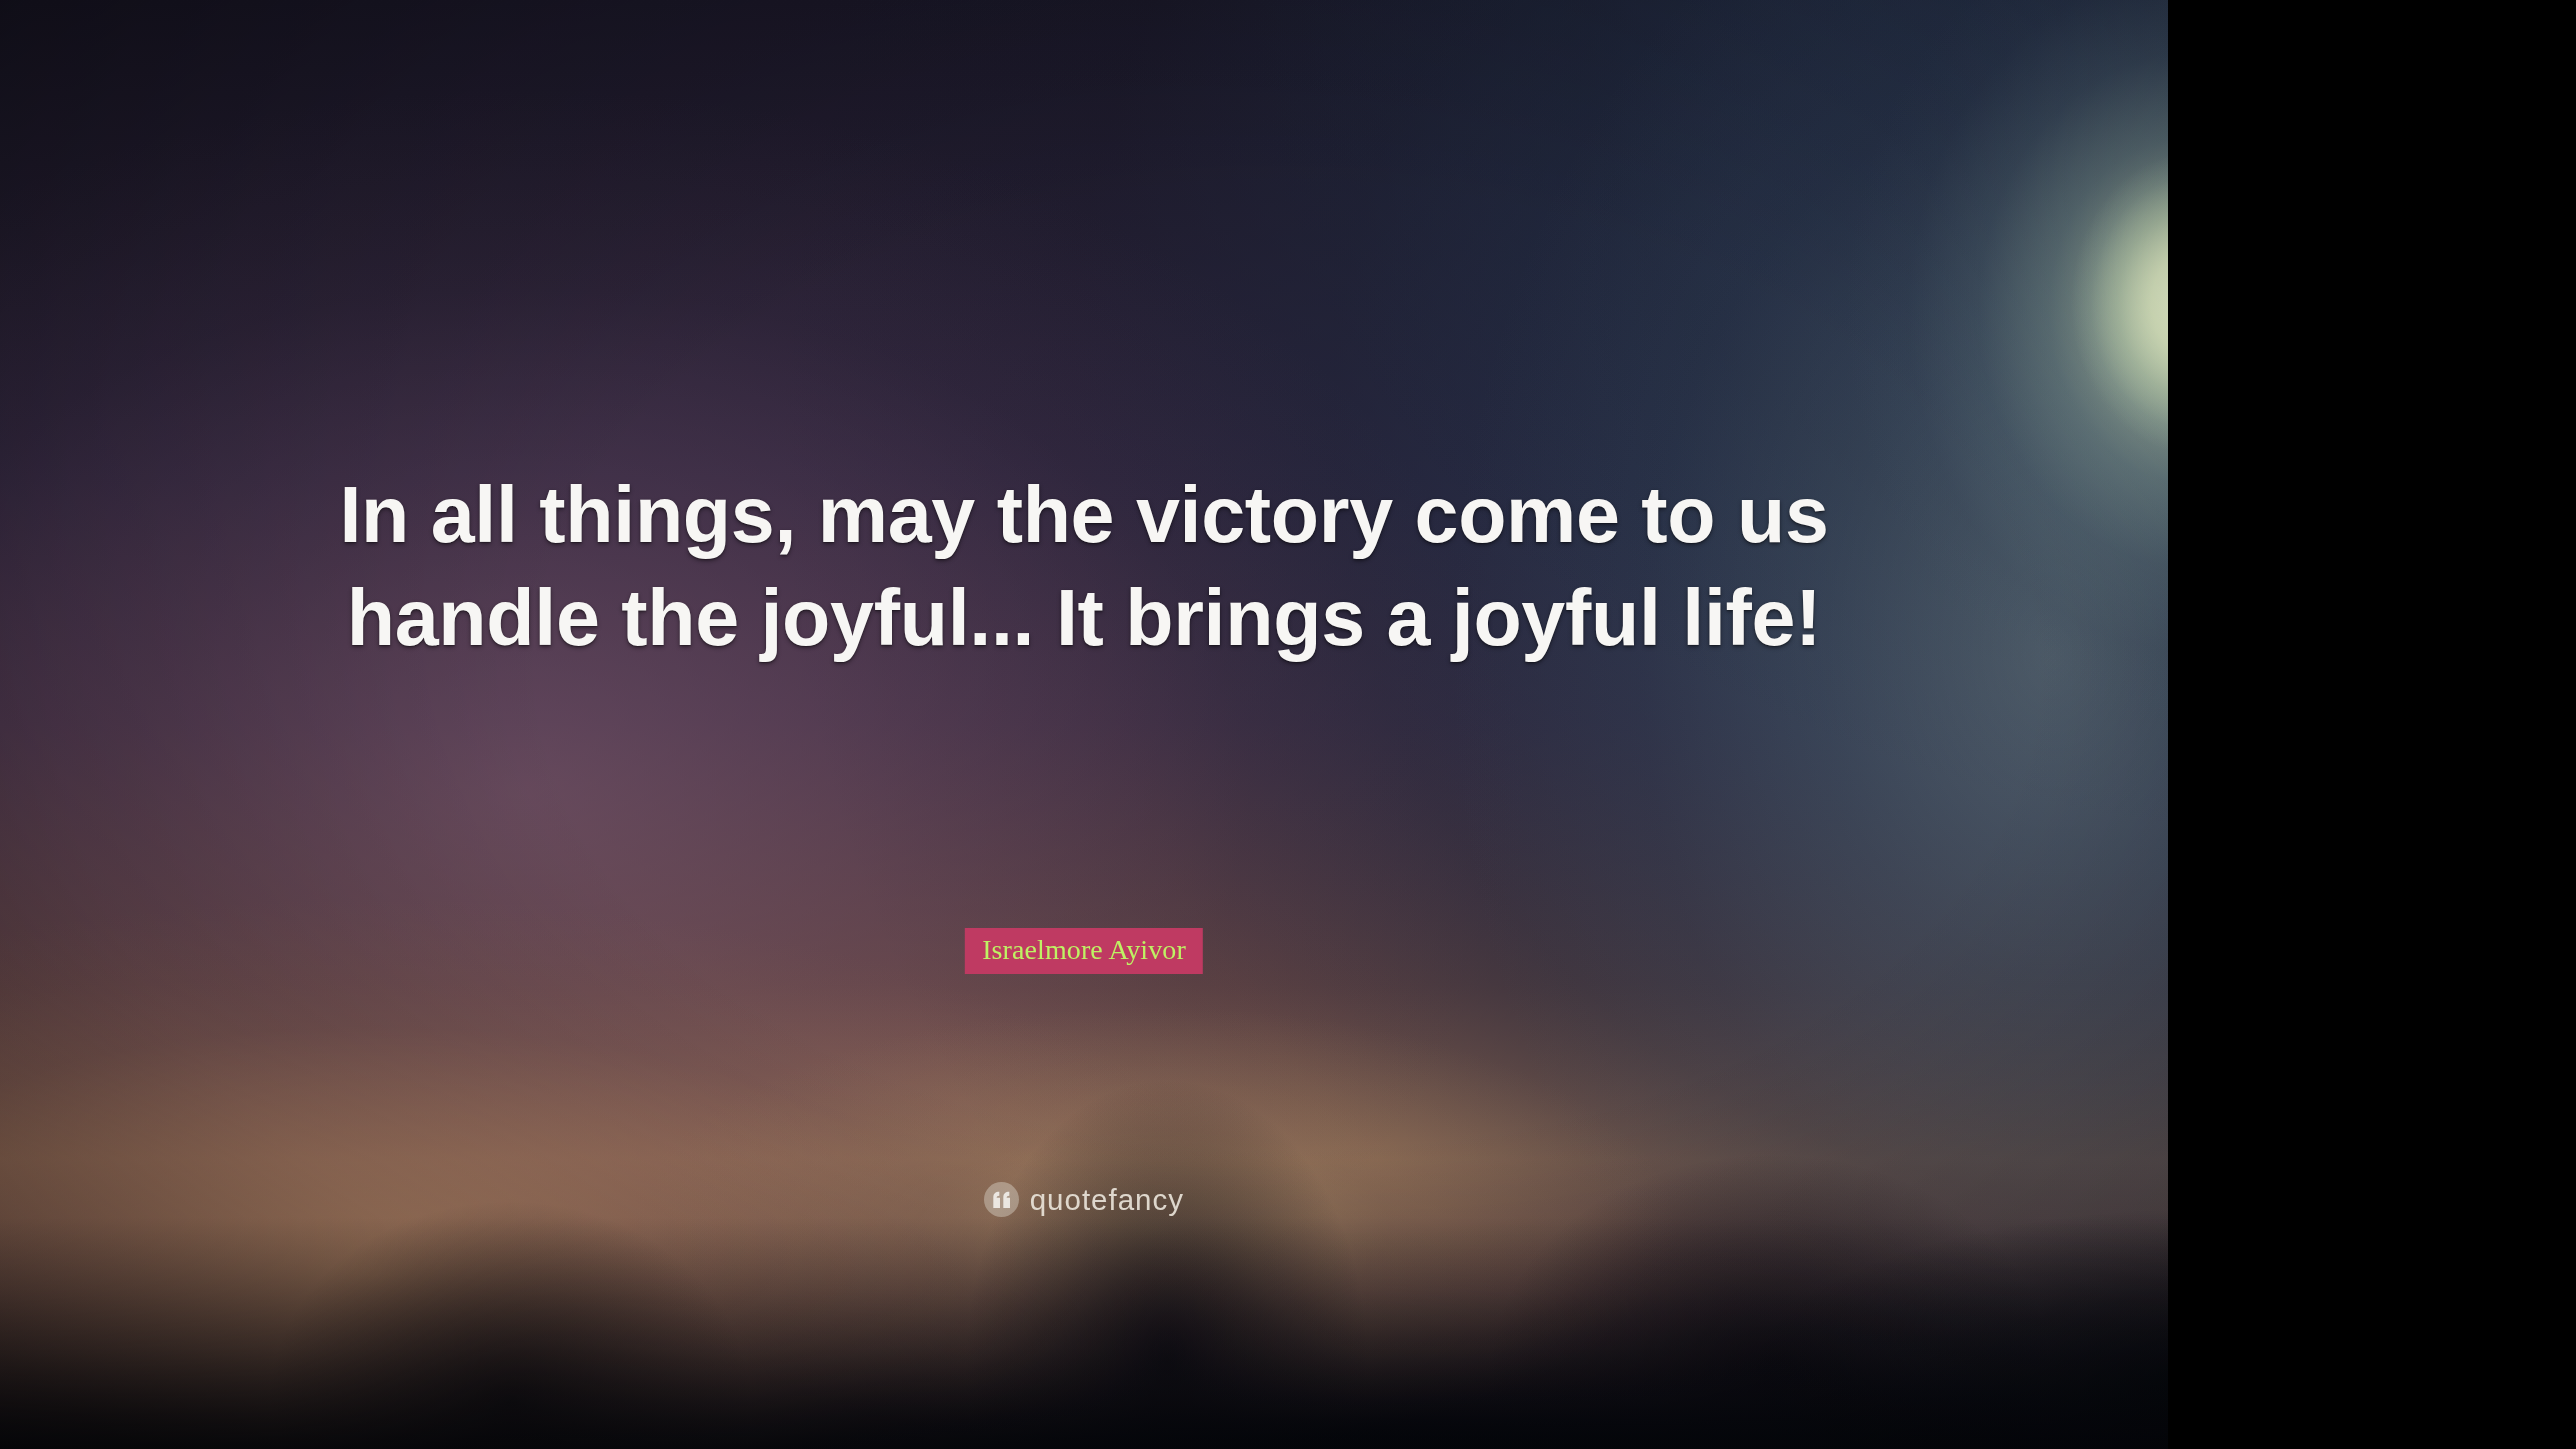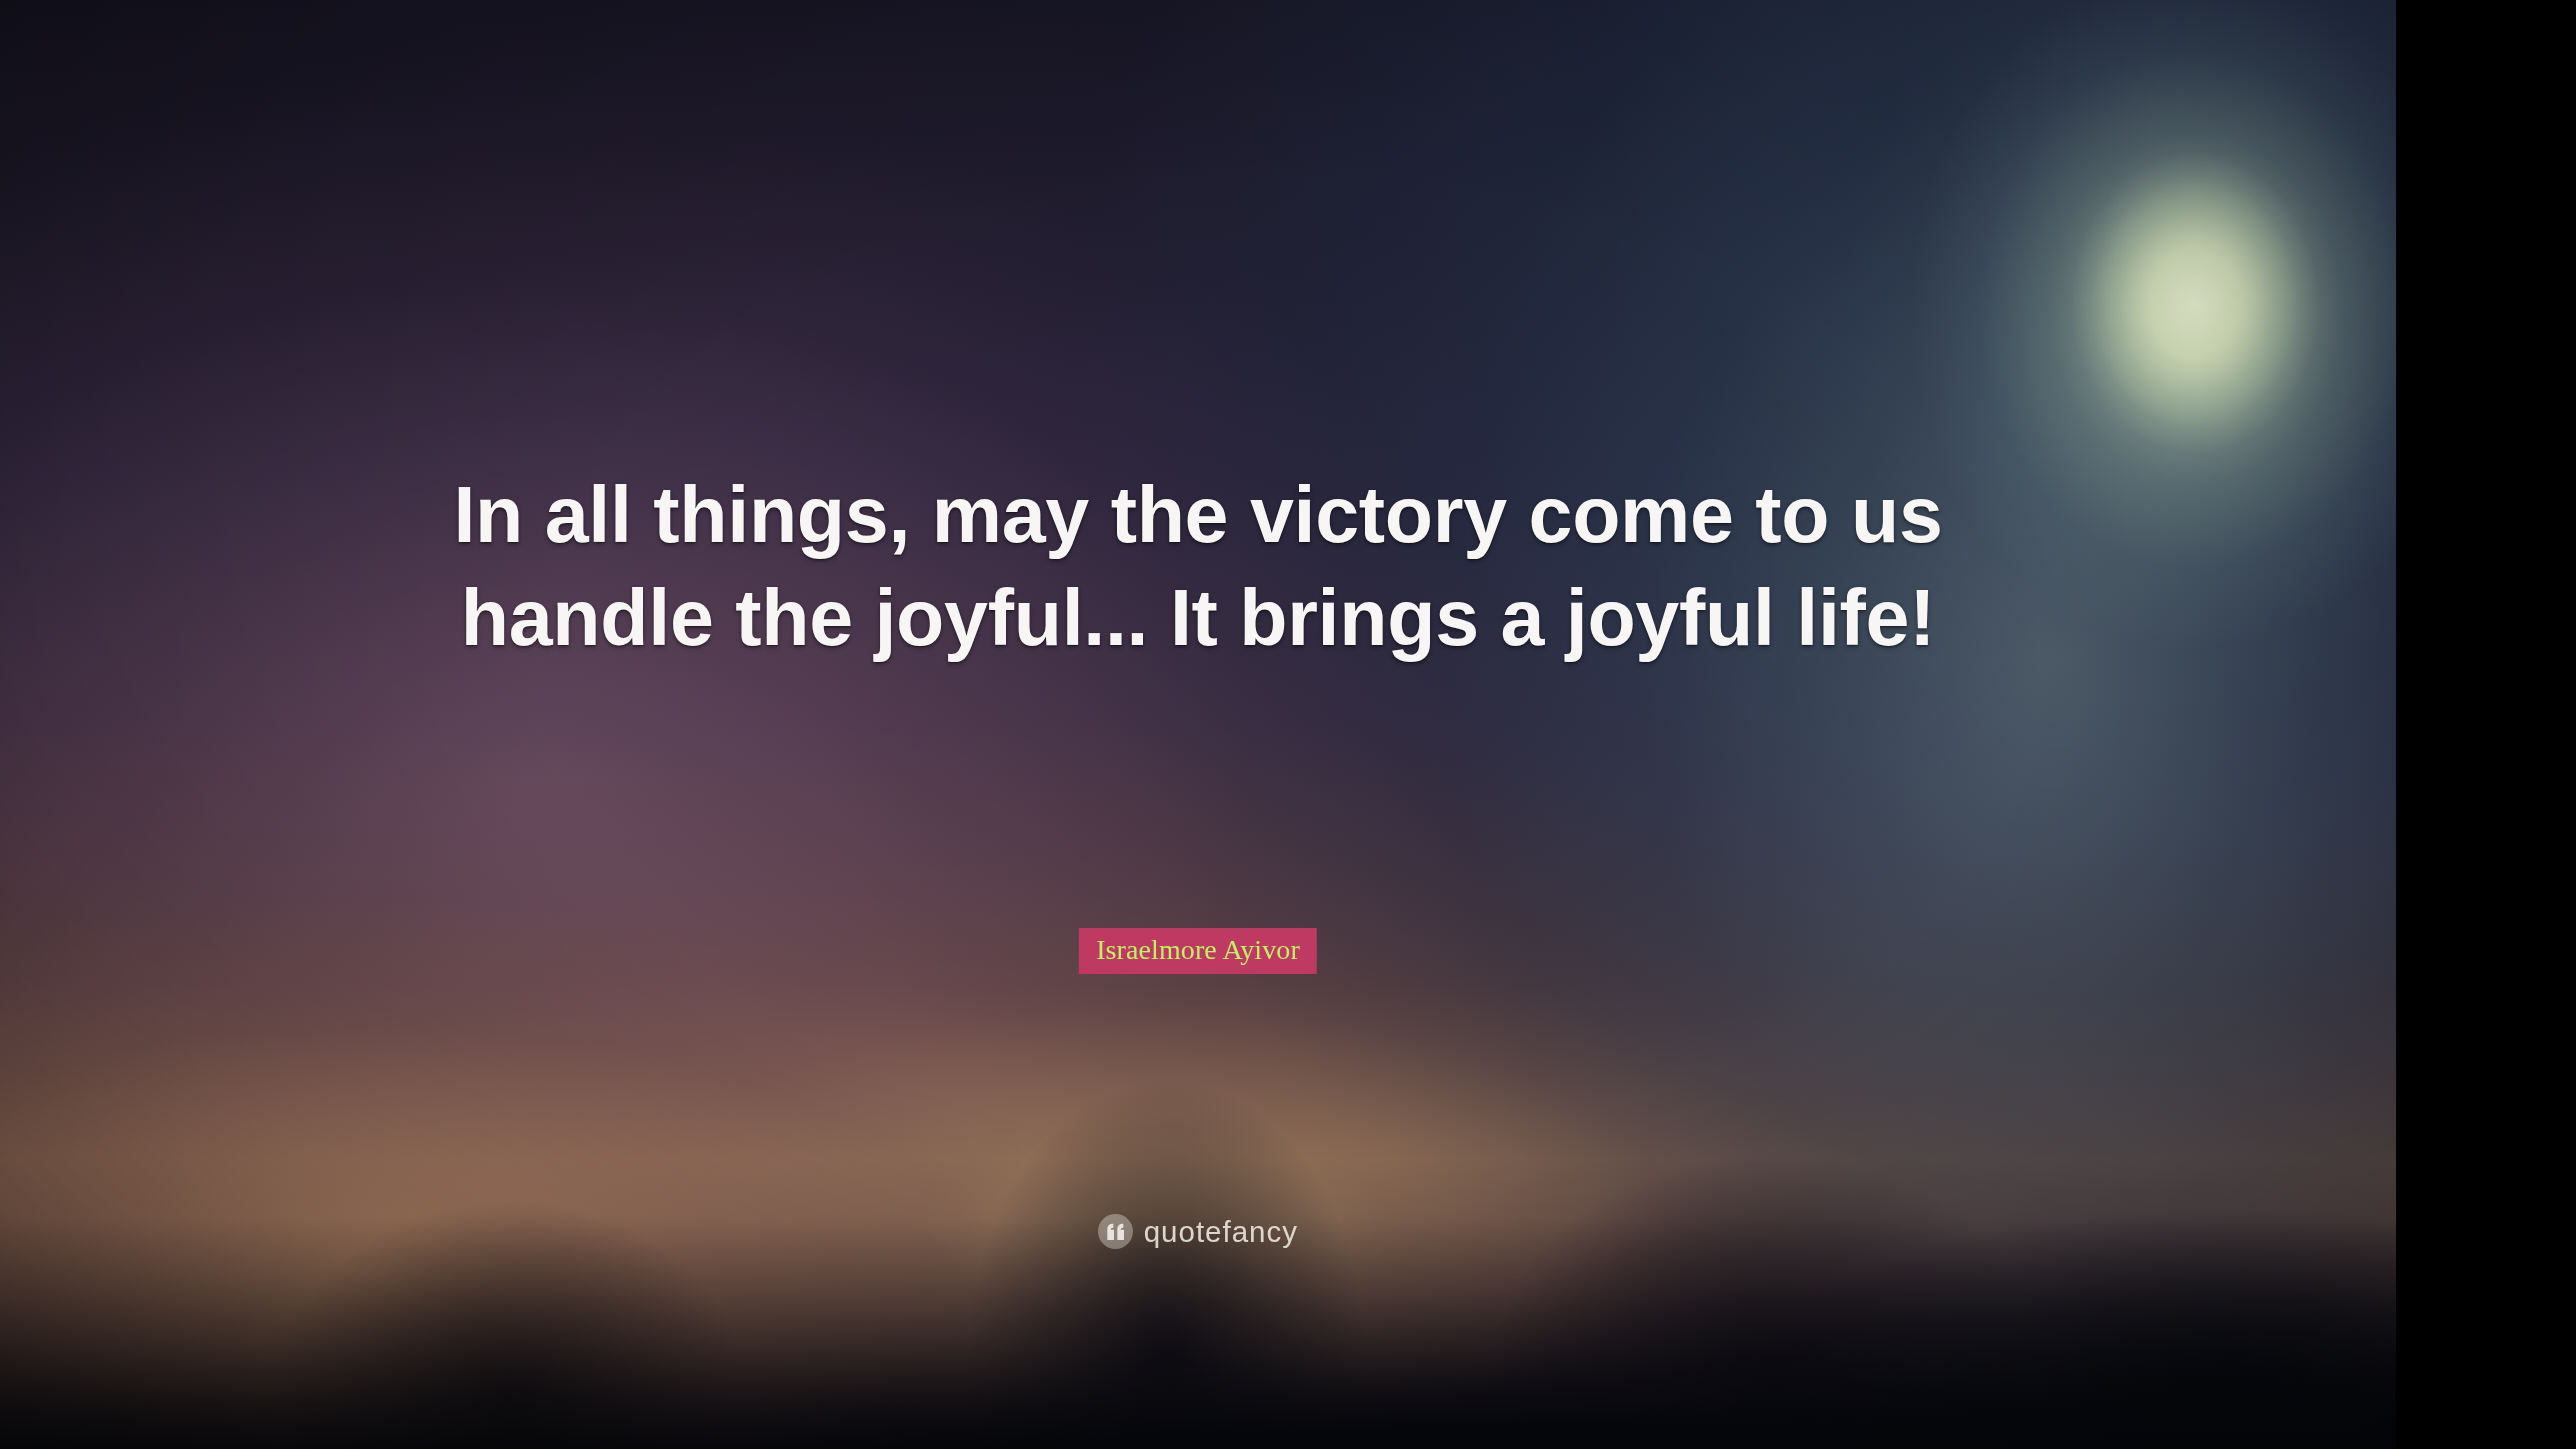--- a/index.html
+++ b/index.html
@@ -6,21 +6,21 @@
     margin: 0;
     padding: 0;
     background: #000;
   }
   body {
     font-family: "Liberation Sans", sans-serif;
   }
 
   #stage {
     position: relative;
-    width: 2396px;
+    width: 2168px;
     height: 1449px;
     overflow: hidden;
     background: #15121c;
   }
 
   
   .bg-layer {
     position: absolute;
     inset: 0;
     pointer-events: none;
@@ -215,21 +215,20 @@
   
   #watermark {
     position: absolute;
     top: 1182px;
     left: 50%;
     transform: translateX(-50%);
     display: flex;
     align-items: center;
     gap: 10.7px;
     opacity: 0.92;
-    margin-top: 32px;
   }
   #wm-badge {
     width: 35px;
     height: 35px;
     border-radius: 50%;
     background: rgba(232,228,220,0.42);
     display: flex;
     align-items: center;
     justify-content: center;
   }

